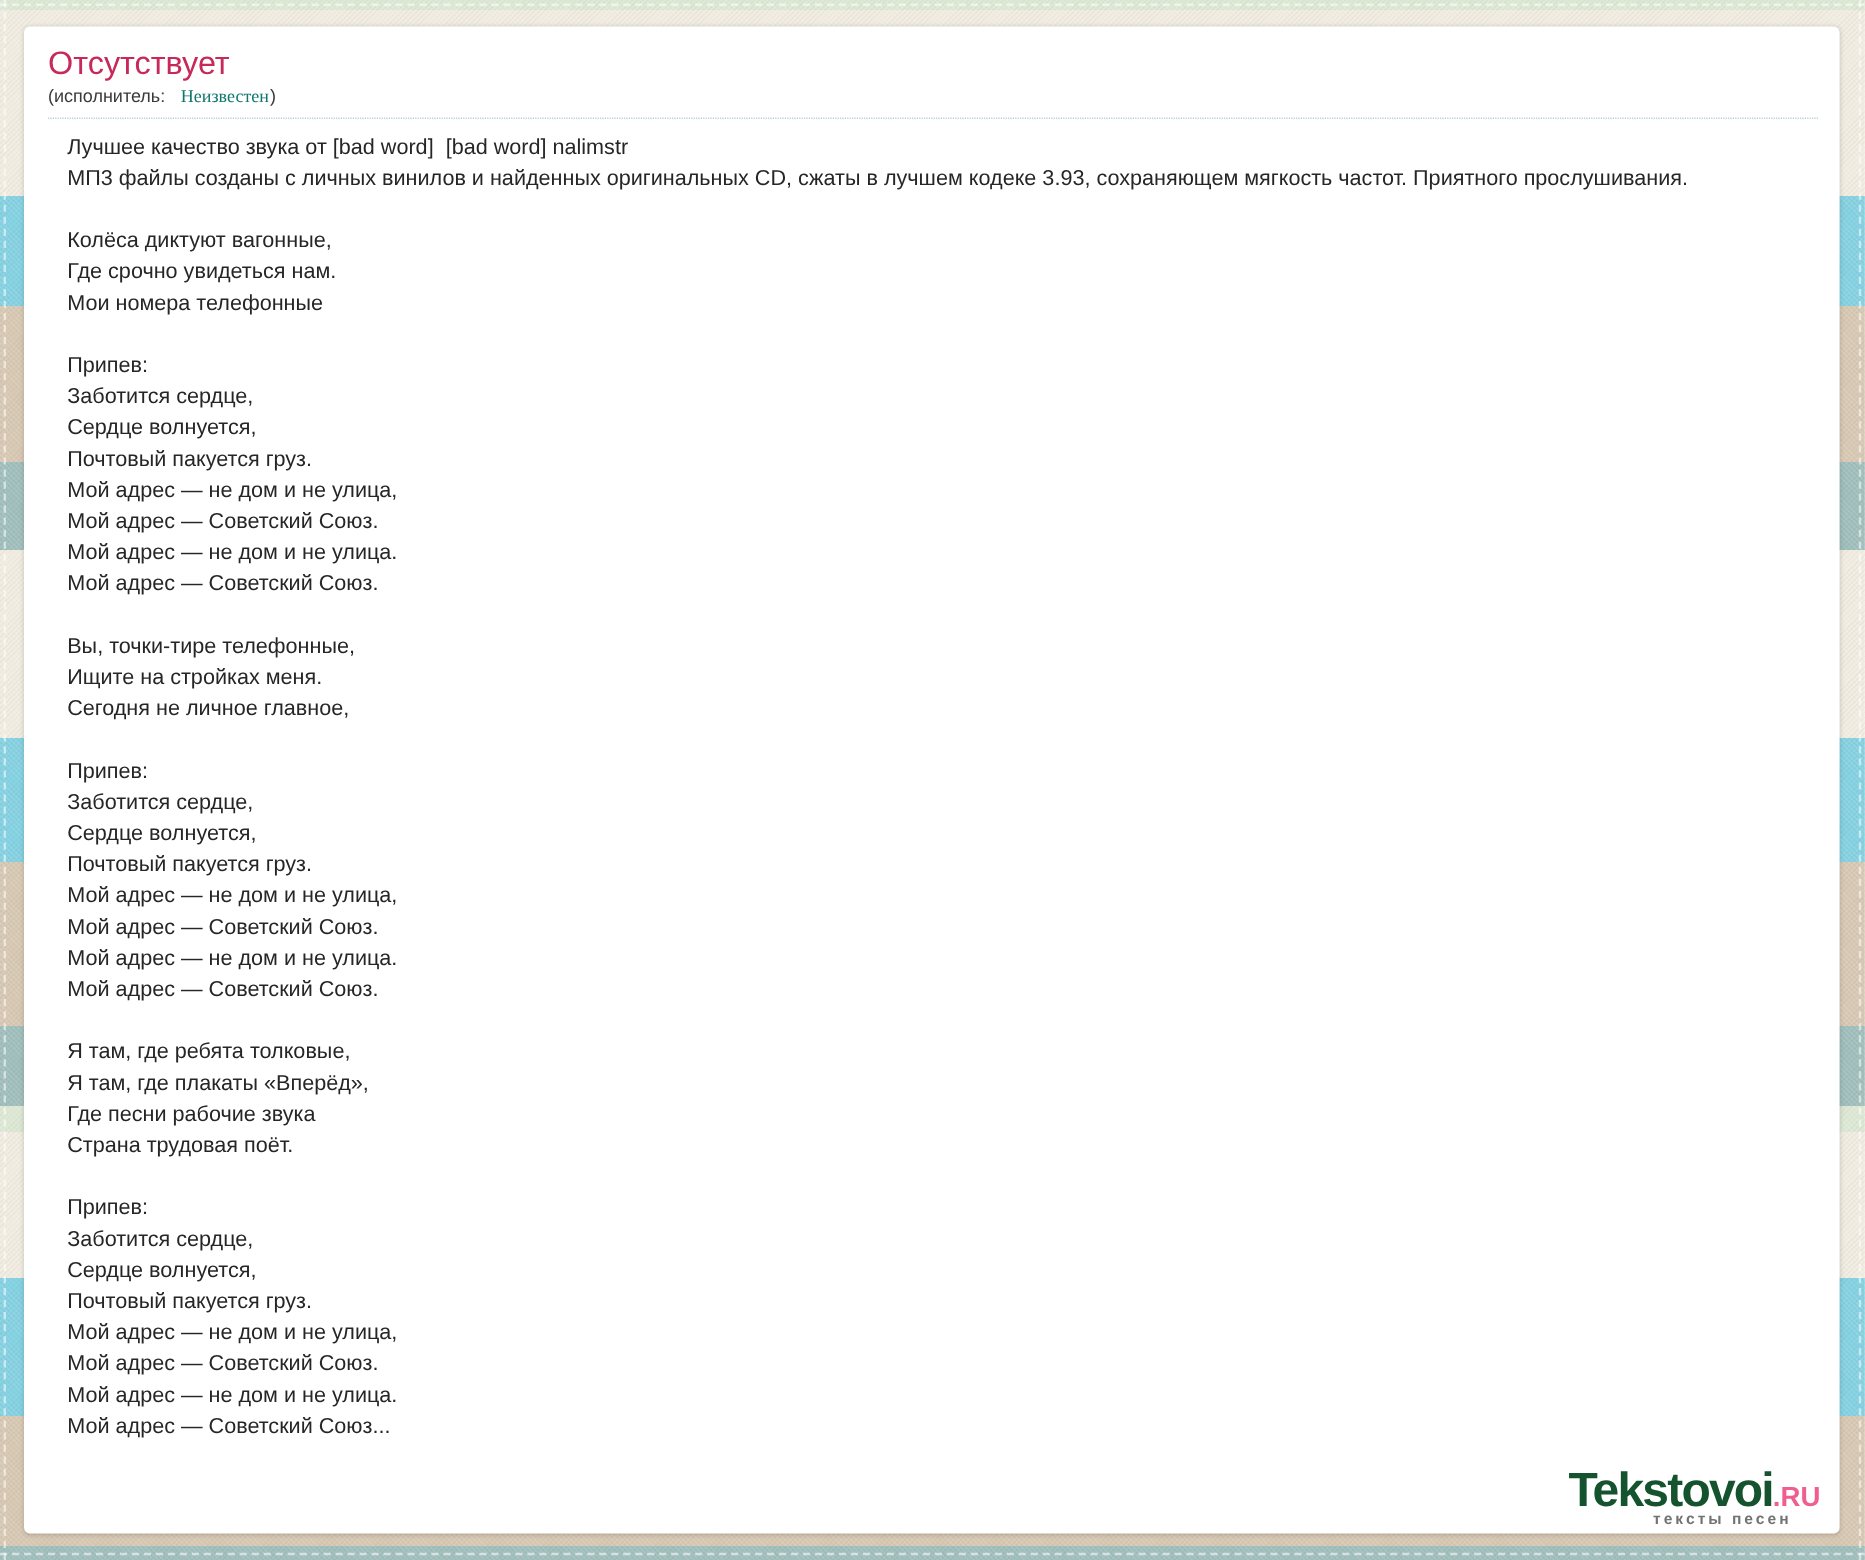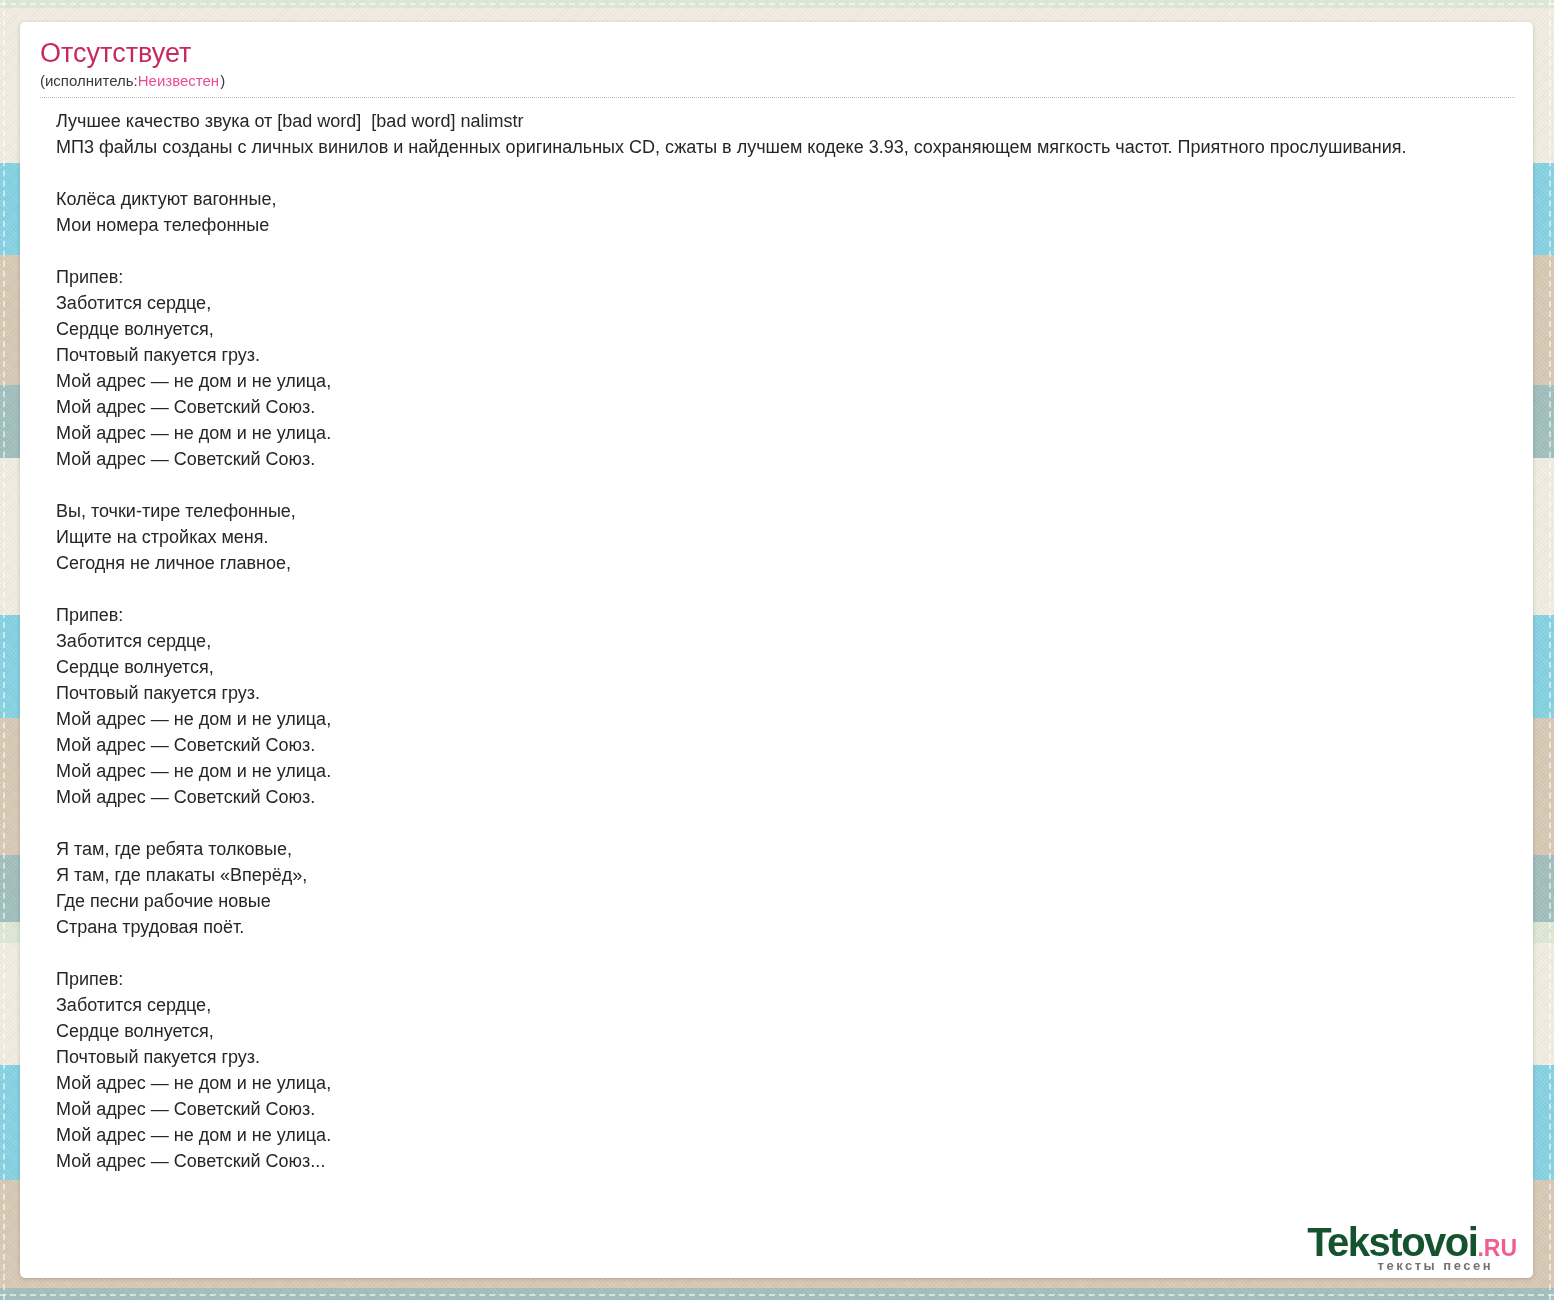--- a/index.html
+++ b/index.html
@@ -36,21 +36,21 @@
   .stitch-right{right:3px;}
 
   .content-box{
     position:absolute;left:20px;top:22px;width:1513px;height:1256px;
     background:#ffffff;border-radius:5px;z-index:1;overflow:hidden;
     box-shadow:0 1px 4px rgba(0,0,0,.18);
   }
   .header{margin:0 18px 0 20px;padding:16px 0 8px 0;border-bottom:1px dotted #a9c2ce;}
   .song-title{margin:0;font-size:27px;line-height:30px;font-weight:400;color:#c7295b;}
   .artist-line{margin-top:4px;font-size:15px;color:#3a3a3a;}
-  .artist-link{color:#ec4899;text-decoration:none;cursor:pointer;margin-left:0;margin-right:1px;}
+  .artist-link{color:#0f766e;text-decoration:none;cursor:pointer;margin-left:13px;margin-right:1px;font-family:Liberation Serif, serif;}
 
   .lyrics{margin:10px 20px 0 20px;font-size:18px;line-height:26px;color:#262626;}
   .stanza{margin:0 0 26px 16px;}
   .lyric-line{white-space:pre;height:26px;}
 
   .logo{position:absolute;right:16px;bottom:0;text-align:right;line-height:1;cursor:pointer;}
   .logo-line{white-space:nowrap;}
   .logo-main{font-size:40px;font-weight:700;color:#14532d;letter-spacing:-1.5px;}
   .logo-suffix{font-size:23px;font-weight:700;color:#f05e90;}
   .logo-tagline{font-size:13px;font-weight:700;color:#737373;letter-spacing:2.5px;margin:-3px 24px 6px 0;}
@@ -71,20 +71,21 @@
     <div class="artist-line"><span>(исполнитель:</span><a class="artist-link">Неизвестен</a><span>)</span></div>
   </div>
 
   <div class="lyrics">
       <div class="stanza">
         <div class="lyric-line">Лучшее качество звука от [bad word]  [bad word] nalimstr</div>
         <div class="lyric-line">МП3 файлы созданы с личных винилов и найденных оригинальных CD, сжаты в лучшем кодеке 3.93, сохраняющем мягкость частот. Приятного прослушивания.</div>
       </div>
       <div class="stanza">
         <div class="lyric-line">Колёса диктуют вагонные,</div>
+        <div class="lyric-line">Где срочно увидеться нам.</div>
         <div class="lyric-line">Мои номера телефонные</div>
       </div>
       <div class="stanza">
         <div class="lyric-line">Припев:</div>
         <div class="lyric-line">Заботится сердце,</div>
         <div class="lyric-line">Сердце волнуется,</div>
         <div class="lyric-line">Почтовый пакуется груз.</div>
         <div class="lyric-line">Мой адрес — не дом и не улица,</div>
         <div class="lyric-line">Мой адрес — Советский Союз.</div>
         <div class="lyric-line">Мой адрес — не дом и не улица.</div>
@@ -101,21 +102,21 @@
         <div class="lyric-line">Сердце волнуется,</div>
         <div class="lyric-line">Почтовый пакуется груз.</div>
         <div class="lyric-line">Мой адрес — не дом и не улица,</div>
         <div class="lyric-line">Мой адрес — Советский Союз.</div>
         <div class="lyric-line">Мой адрес — не дом и не улица.</div>
         <div class="lyric-line">Мой адрес — Советский Союз.</div>
       </div>
       <div class="stanza">
         <div class="lyric-line">Я там, где ребята толковые,</div>
         <div class="lyric-line">Я там, где плакаты «Вперёд»,</div>
-        <div class="lyric-line">Где песни рабочие новые</div>
+        <div class="lyric-line">Где песни рабочие звука</div>
         <div class="lyric-line">Страна трудовая поёт.</div>
       </div>
       <div class="stanza">
         <div class="lyric-line">Припев:</div>
         <div class="lyric-line">Заботится сердце,</div>
         <div class="lyric-line">Сердце волнуется,</div>
         <div class="lyric-line">Почтовый пакуется груз.</div>
         <div class="lyric-line">Мой адрес — не дом и не улица,</div>
         <div class="lyric-line">Мой адрес — Советский Союз.</div>
         <div class="lyric-line">Мой адрес — не дом и не улица.</div>

